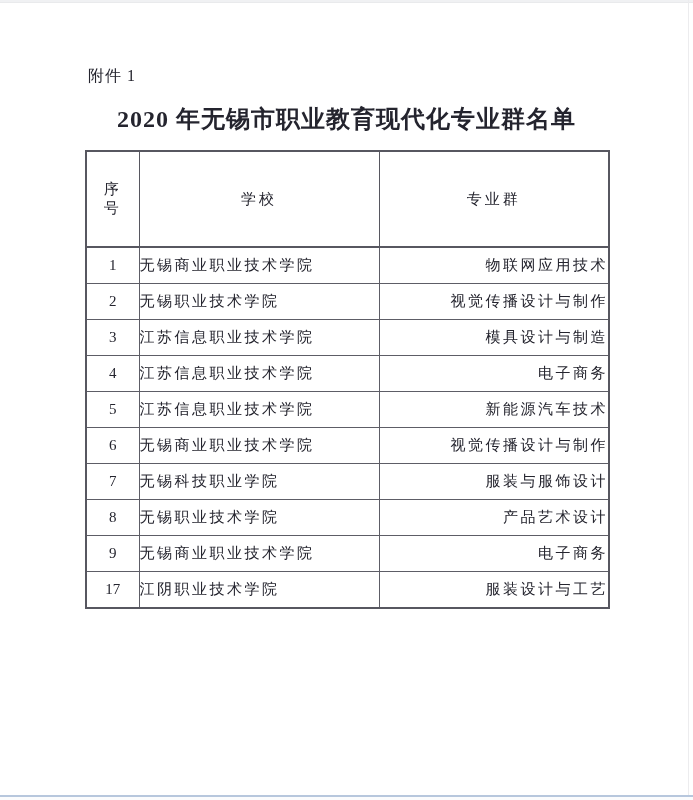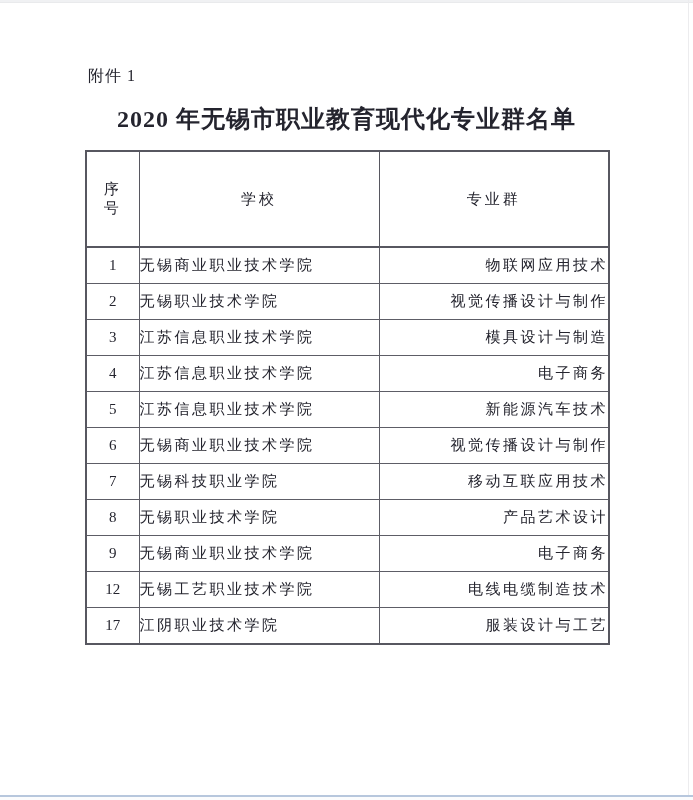--- a/index.html
+++ b/index.html
@@ -175,42 +175,37 @@
 
         <tr>
           <td class="cell-no">6</td>
           <td class="cell-school">无锡商业职业技术学院</td>
           <td class="cell-group">视觉传播设计与制作</td>
         </tr>
 
         <tr>
           <td class="cell-no">7</td>
           <td class="cell-school">无锡科技职业学院</td>
-          <td class="cell-group">移动互联应用技术</td>
+          <td class="cell-group">服装与服饰设计</td>
         </tr>
 
         <tr>
           <td class="cell-no">8</td>
           <td class="cell-school">无锡职业技术学院</td>
           <td class="cell-group">产品艺术设计</td>
         </tr>
 
         <tr>
           <td class="cell-no">9</td>
           <td class="cell-school">无锡商业职业技术学院</td>
           <td class="cell-group">电子商务</td>
         </tr>
 
 
 
-        <tr>
-          <td class="cell-no">12</td>
-          <td class="cell-school">无锡工艺职业技术学院</td>
-          <td class="cell-group">电线电缆制造技术</td>
-        </tr>
 
 
 
 
 
         <tr>
           <td class="cell-no">17</td>
           <td class="cell-school">江阴职业技术学院</td>
           <td class="cell-group">服装设计与工艺</td>
         </tr>

